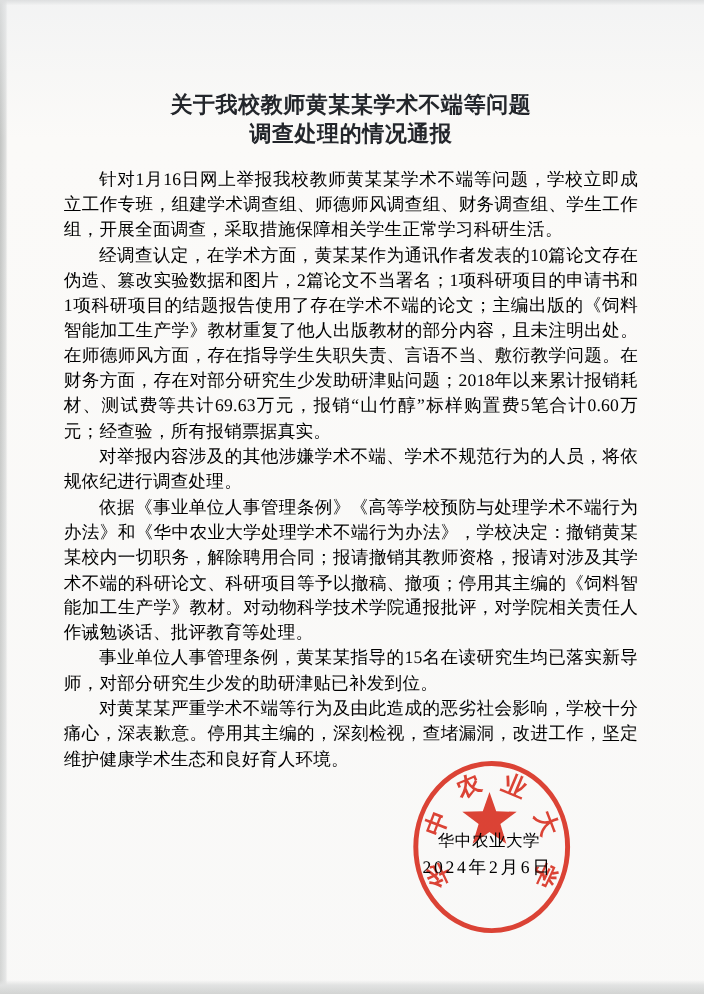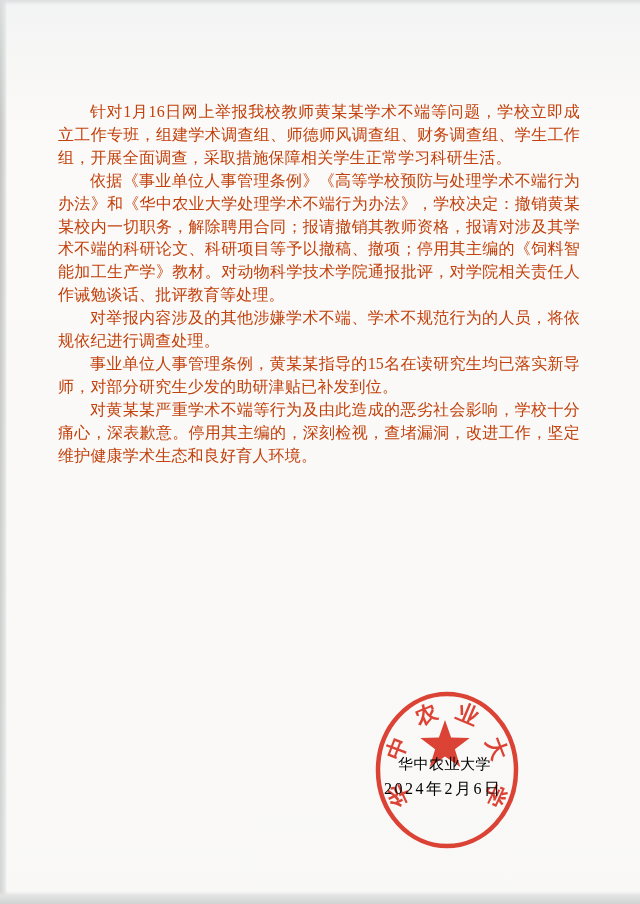--- a/index.html
+++ b/index.html
@@ -34,21 +34,21 @@
   }
 
   .doc-body { margin-top: 18px; }
   .doc-body p {
     margin: 0;
     font-size: 16px;
     line-height: 22.9px;
     text-indent: 2em;
     text-align: justify;
     letter-spacing: 0.2px;
-    color: #c2410c;
+    color: #000000;
   }
   .sign-name { position: absolute; left: 398px; top: 755px; font-size: 15px; letter-spacing: 0.5px; }
   .sign-date { position: absolute; left: 384px; top: 779px; font-size: 16px; letter-spacing: 2.5px; }
 
   .seal {
     position: absolute; left: 372px; top: 691px;
     width: 150px; height: 158px;
     mix-blend-mode: multiply;
     opacity: 0.93;
   }
@@ -59,24 +59,29 @@
 </style>
 </head>
 <body>
 
 <div class="edge edge-left"></div>
 <div class="edge edge-top"></div>
 <div class="edge edge-bottom"></div>
 <div class="page-tint"></div>
 
 <div class="doc">
+  <div class="doc-title">
+    <div>关于我校教师黄某某学术不端等问题</div>
+    <div>调查处理的情况通报</div>
+  </div>
   <div class="doc-body">
       <p>针对1月16日网上举报我校教师黄某某学术不端等问题，学校立即成立工作专班，组建学术调查组、师德师风调查组、财务调查组、学生工作组，开展全面调查，采取措施保障相关学生正常学习科研生活。</p>
+      <p>经调查认定，在学术方面，黄某某作为通讯作者发表的10篇论文存在伪造、篡改实验数据和图片，2篇论文不当署名；1项科研项目的申请书和1项科研项目的结题报告使用了存在学术不端的论文；主编出版的《饲料智能加工生产学》教材重复了他人出版教材的部分内容，且未注明出处。在师德师风方面，存在指导学生失职失责、言语不当、敷衍教学问题。在财务方面，存在对部分研究生少发助研津贴问题；2018年以来累计报销耗材、测试费等共计69.63万元，报销“山竹醇”标样购置费5笔合计0.60万元；经查验，所有报销票据真实。</p>
+      <p>对举报内容涉及的其他涉嫌学术不端、学术不规范行为的人员，将依规依纪进行调查处理。</p>
       <p>依据《事业单位人事管理条例》《高等学校预防与处理学术不端行为办法》和《华中农业大学处理学术不端行为办法》，学校决定：撤销黄某某校内一切职务，解除聘用合同；报请撤销其教师资格，报请对涉及其学术不端的科研论文、科研项目等予以撤稿、撤项；停用其主编的《饲料智能加工生产学》教材。对动物科学技术学院通报批评，对学院相关责任人作诫勉谈话、批评教育等处理。</p>
-      <p>对举报内容涉及的其他涉嫌学术不端、学术不规范行为的人员，将依规依纪进行调查处理。</p>
       <p>事业单位人事管理条例，黄某某指导的15名在读研究生均已落实新导师，对部分研究生少发的助研津贴已补发到位。</p>
       <p>对黄某某严重学术不端等行为及由此造成的恶劣社会影响，学校十分痛心，深表歉意。停用其主编的，深刻检视，查堵漏洞，改进工作，坚定维护健康学术生态和良好育人环境。</p>
     </div>
 </div>
 
 <div class="sign-name">华中农业大学</div>
 <div class="sign-date">2024年2月6日</div>
 
 <svg class="seal" viewBox="0 0 150 158">
   <ellipse cx="75" cy="79" rx="69" ry="76" fill="none" stroke="#df3526" stroke-width="4.5"></ellipse>

